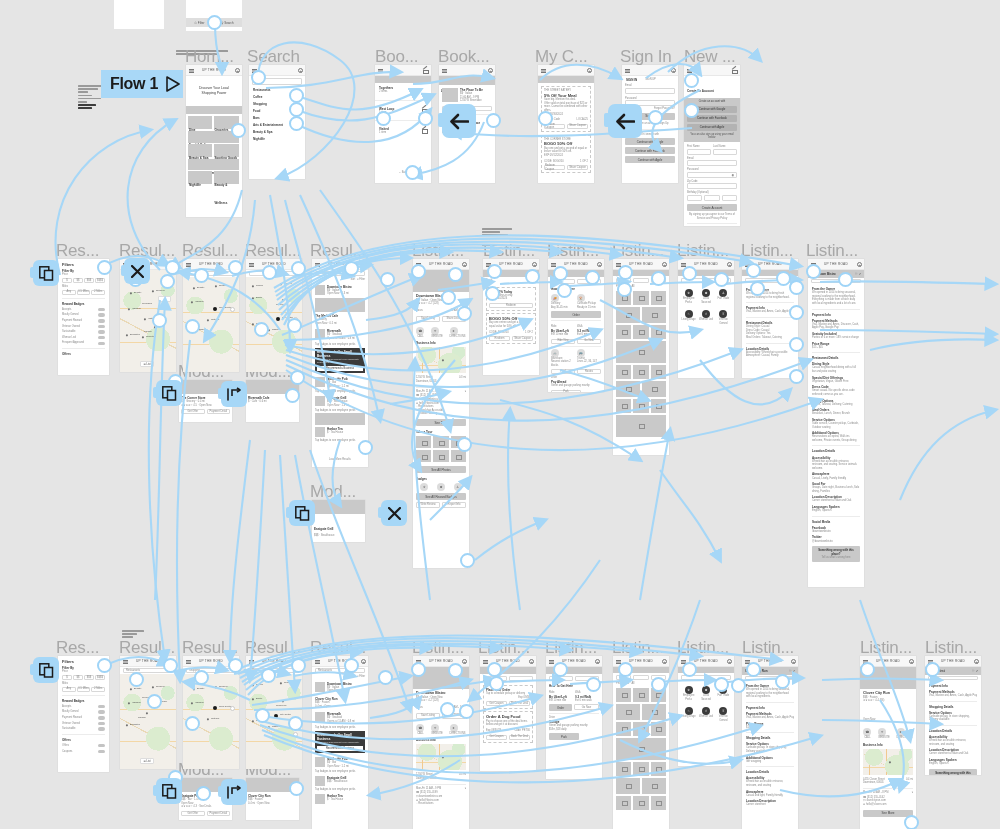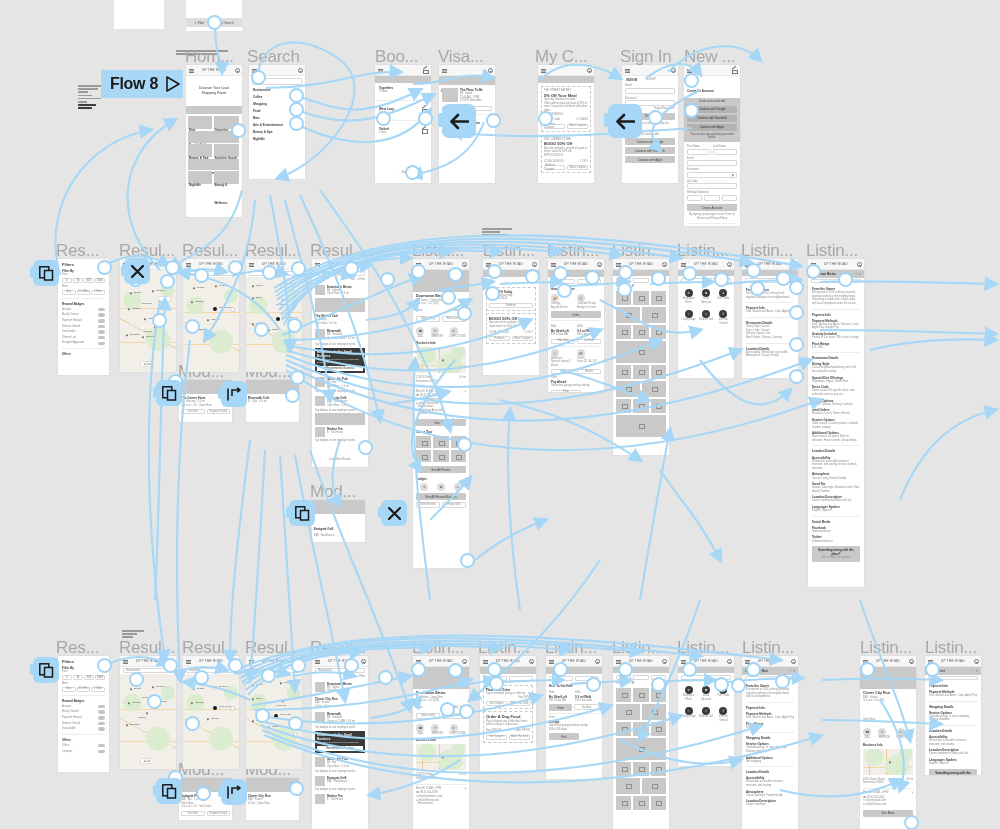--- a/index.html
+++ b/index.html
@@ -232,21 +232,21 @@
       <path d="M155,600 C160,500 160,400 165,300"></path>
       <path d="M430,600 C420,520 410,440 415,360"></path>
       <path d="M520,610 C510,540 505,470 510,410"></path>
       <path d="M640,600 C650,540 660,480 670,430"></path>
       <path d="M900,500 C920,450 950,420 995,410"></path>
       <path d="M870,350 C910,340 950,338 995,340"></path>
     </g>
   </svg>
 
   <div id="flow1">
-    <span class="t">Flow 8</span>
+    <span class="t">Flow 1</span>
     <svg class="playtri" viewBox="0 0 14 16">
       <path d="M1,1 L13,8 L1,15 Z" fill="none" stroke="#1b1b1b" stroke-width="1.6" stroke-linejoin="round"></path>
     </svg>
   </div>
 
   <div class="meta" style="left:78px;top:85px;width:26px;">
     <i style="width:100%"></i>
       <i style="width:78%"></i>
       <i style="width:40%"></i>
     <i style="width:55%"></i>
@@ -278,21 +278,21 @@
     <div style="height:28px"></div>
     <div style="height:9px;background:#dedede;display:flex;align-items:center;justify-content:space-around;">
       <span style="font-size:3px;color:#555">☉ Filter</span>
       <span style="font-size:3px;color:#555">⚲ Search</span>
     </div>
   </div>
 
   <div class="ftitle" style="left:185px;top:47px;">Hom...</div>
   <div class="ftitle" style="left:247px;top:47px;">Search</div>
   <div class="ftitle" style="left:375px;top:47px;">Boo...</div>
-  <div class="ftitle" style="left:438px;top:47px;">Visa...</div>
+  <div class="ftitle" style="left:438px;top:47px;">Book...</div>
   <div class="ftitle" style="left:535px;top:47px;">My C...</div>
   <div class="ftitle" style="left:620px;top:47px;">Sign In</div>
   <div class="ftitle" style="left:684px;top:47px;">New ...</div>
 
   <div class="frame shadow" style="left:186px;top:65px;width:56px;height:152px;">
     <div class="appbar">
         <span class="ic hamb"></span>
         <span class="ab-t">UP THE ROAD</span>
         <span class="ic mag"></span>
       </div>

